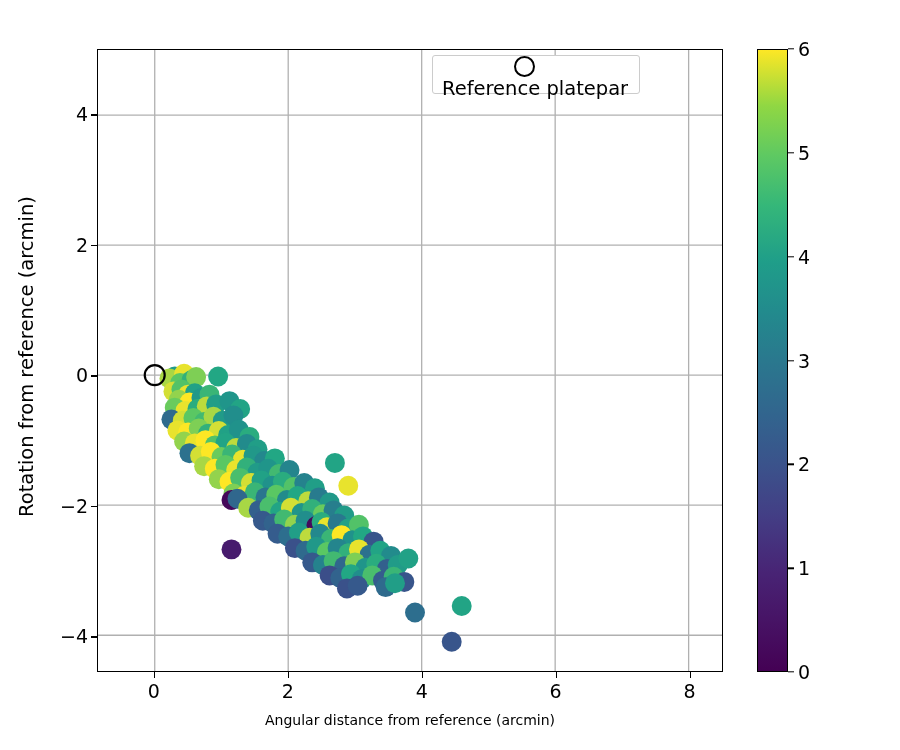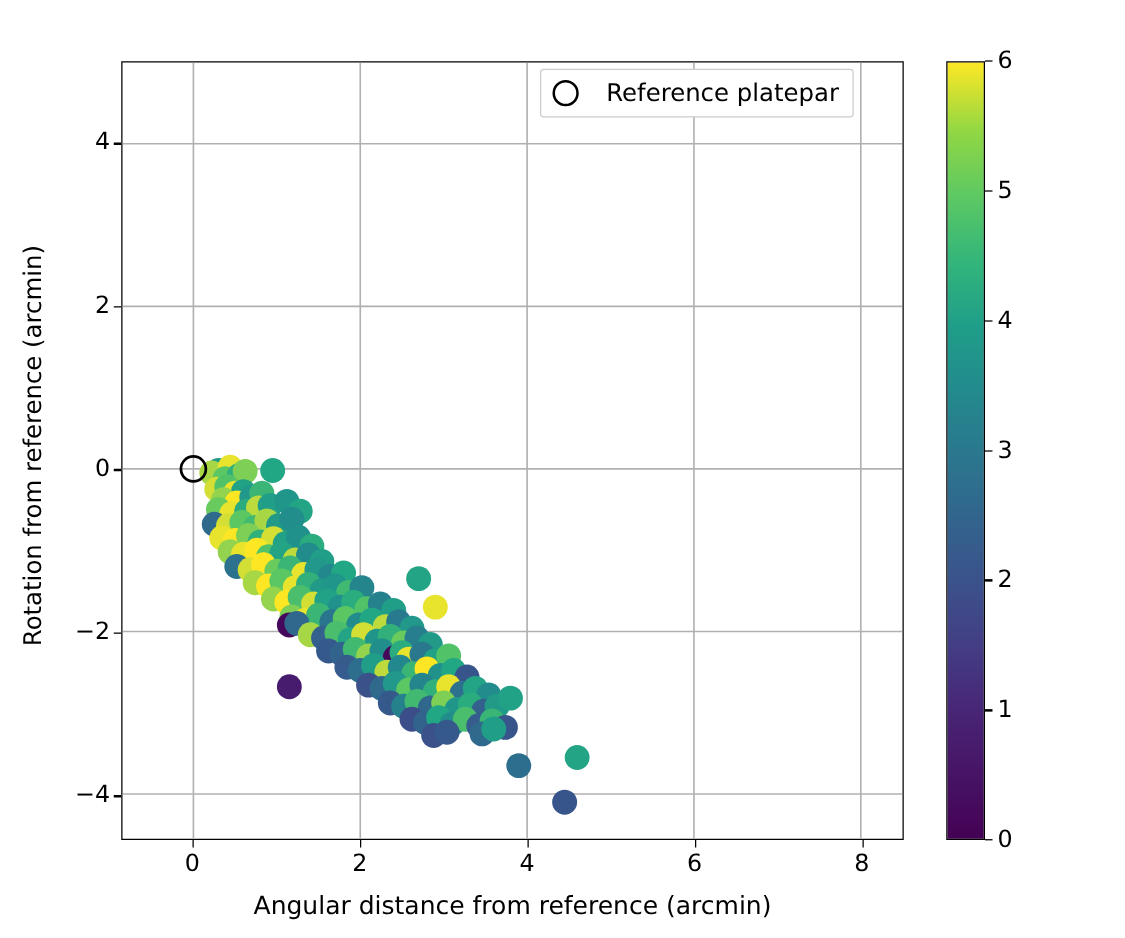--- a/index.html
+++ b/index.html
@@ -82,21 +82,21 @@
     top: 682px;
     width: 626px;
     height: 26px;
   }
   #xlabel {
     position: absolute;
     left: 97px;
     top: 712px;
     width: 626px;
     text-align: center;
-    font-size: 20px;
+    font-size: 14px;
     white-space: nowrap;
   }
   #ylabel {
     position: absolute;
     left: -285px;
     top: 345px;
     width: 623px;
     text-align: center;
     font-size: 19.5px;
     transform: rotate(-90deg);
@@ -108,20 +108,21 @@
     left: 432px;
     top: 55px;
     height: 39px;
     display: flex;
     align-items: center;
     padding: 0 11px 0 9px;
     background: #ffffff;
     border: 1px solid #cccccc;
     border-radius: 3px;
     box-sizing: border-box;
+    flex-direction: column;
   }
   #legend .legend-marker {
     width: 21px;
     height: 21px;
     border: 2.2px solid #000;
     border-radius: 50%;
     box-sizing: border-box;
     margin-right: 22px;
     flex: none;
   }

